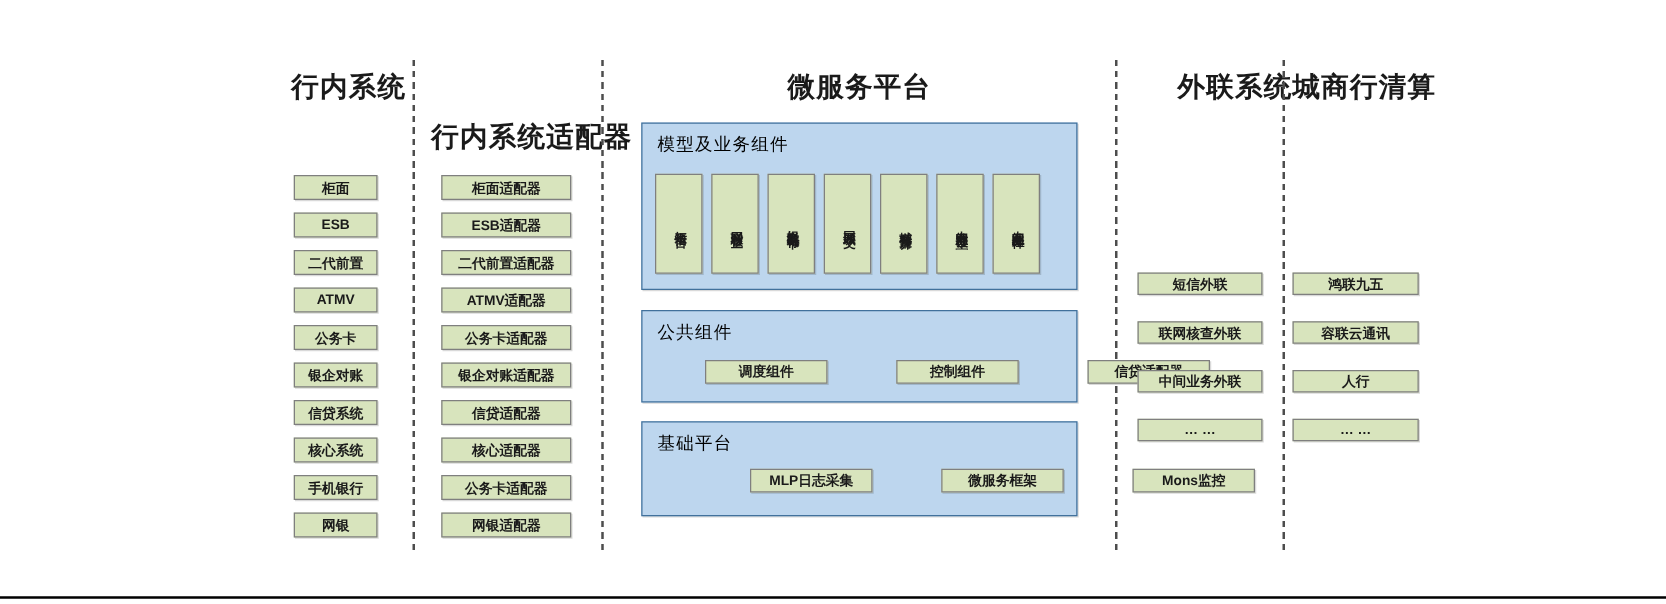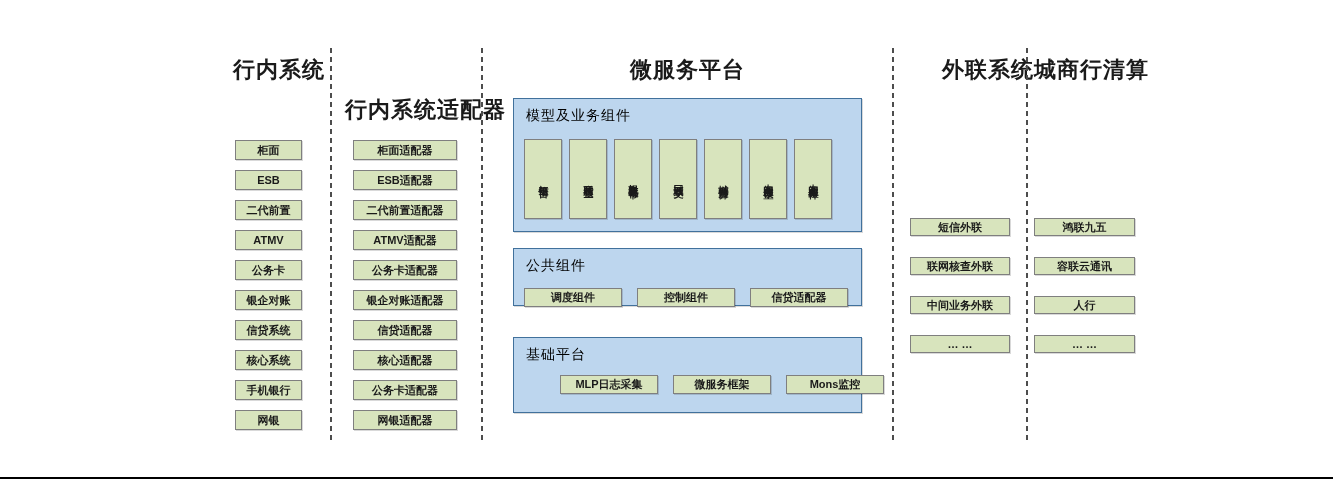--- a/index.html
+++ b/index.html
@@ -96,21 +96,21 @@
     letter-spacing: 1px;
     line-height: 1;
   }
   .hrow {
     position: absolute;
     left: 10px;
     display: flex;
     flex-direction: row;
     gap: 15px;
   }
-  .hrow .node { width: 98px; height: 19px; }
+  .hrow .node { width: 98px; height: 19px; margin-left: 40px; }
   .baseline {
     position: absolute;
     left: 0;
     top: 477px;
     width: 1333px;
     height: 2px;
     background: var(--baseline, #000000);
   }
 </style>
 </head>
@@ -161,21 +161,21 @@
         <div class="vnode">短信平台</div>
         <div class="vnode">联网核查</div>
         <div class="vnode">银联及银行卡</div>
         <div class="vnode">同城票交</div>
         <div class="vnode">城商行清算</div>
         <div class="vnode">中间业务模型</div>
         <div class="vnode">中间业务组件</div>
       </div>
   </div>
 
-  <div class="panel" style="top:248px;height:58px;">
+  <div class="panel" style="top:248px;height:74px;">
     <div class="panel-title">公共组件</div>
     <div class="hrow" style="top:39px;">
         <div class="node">调度组件</div>
         <div class="node">控制组件</div>
         <div class="node">信贷适配器</div>
       </div>
   </div>
 
   <div class="panel" style="top:337px;height:76px;">
     <div class="panel-title">基础平台</div>

